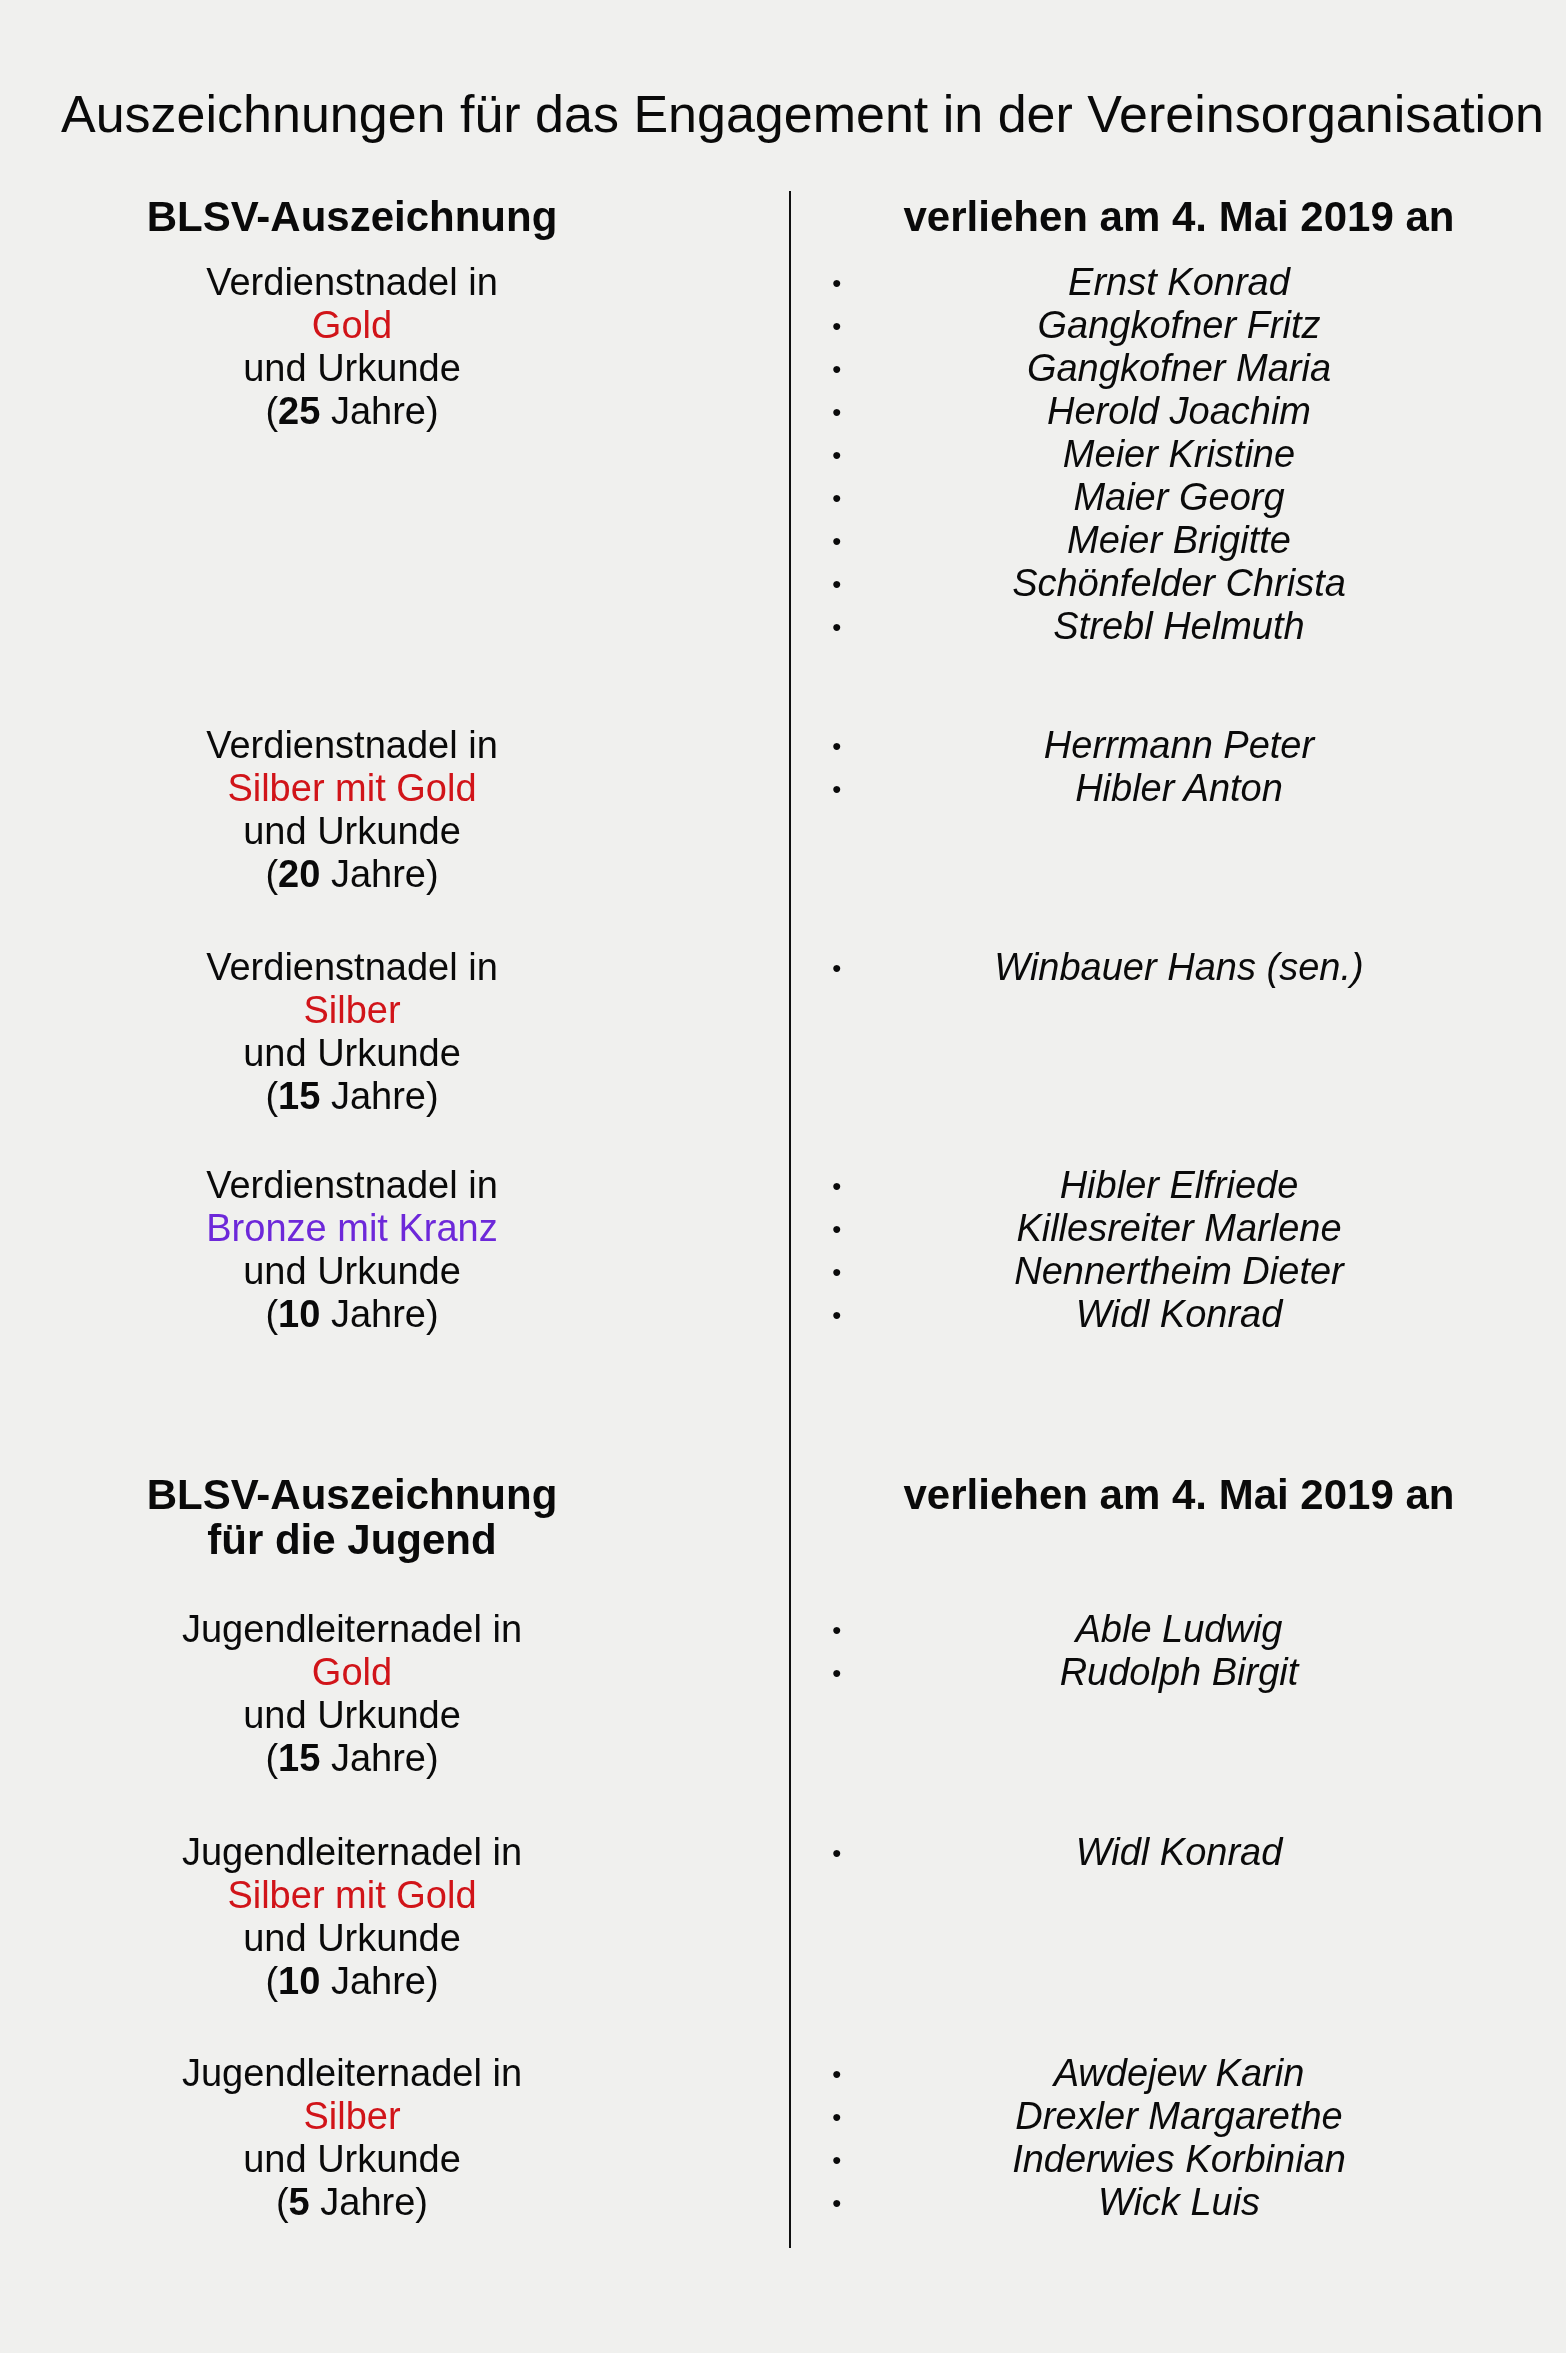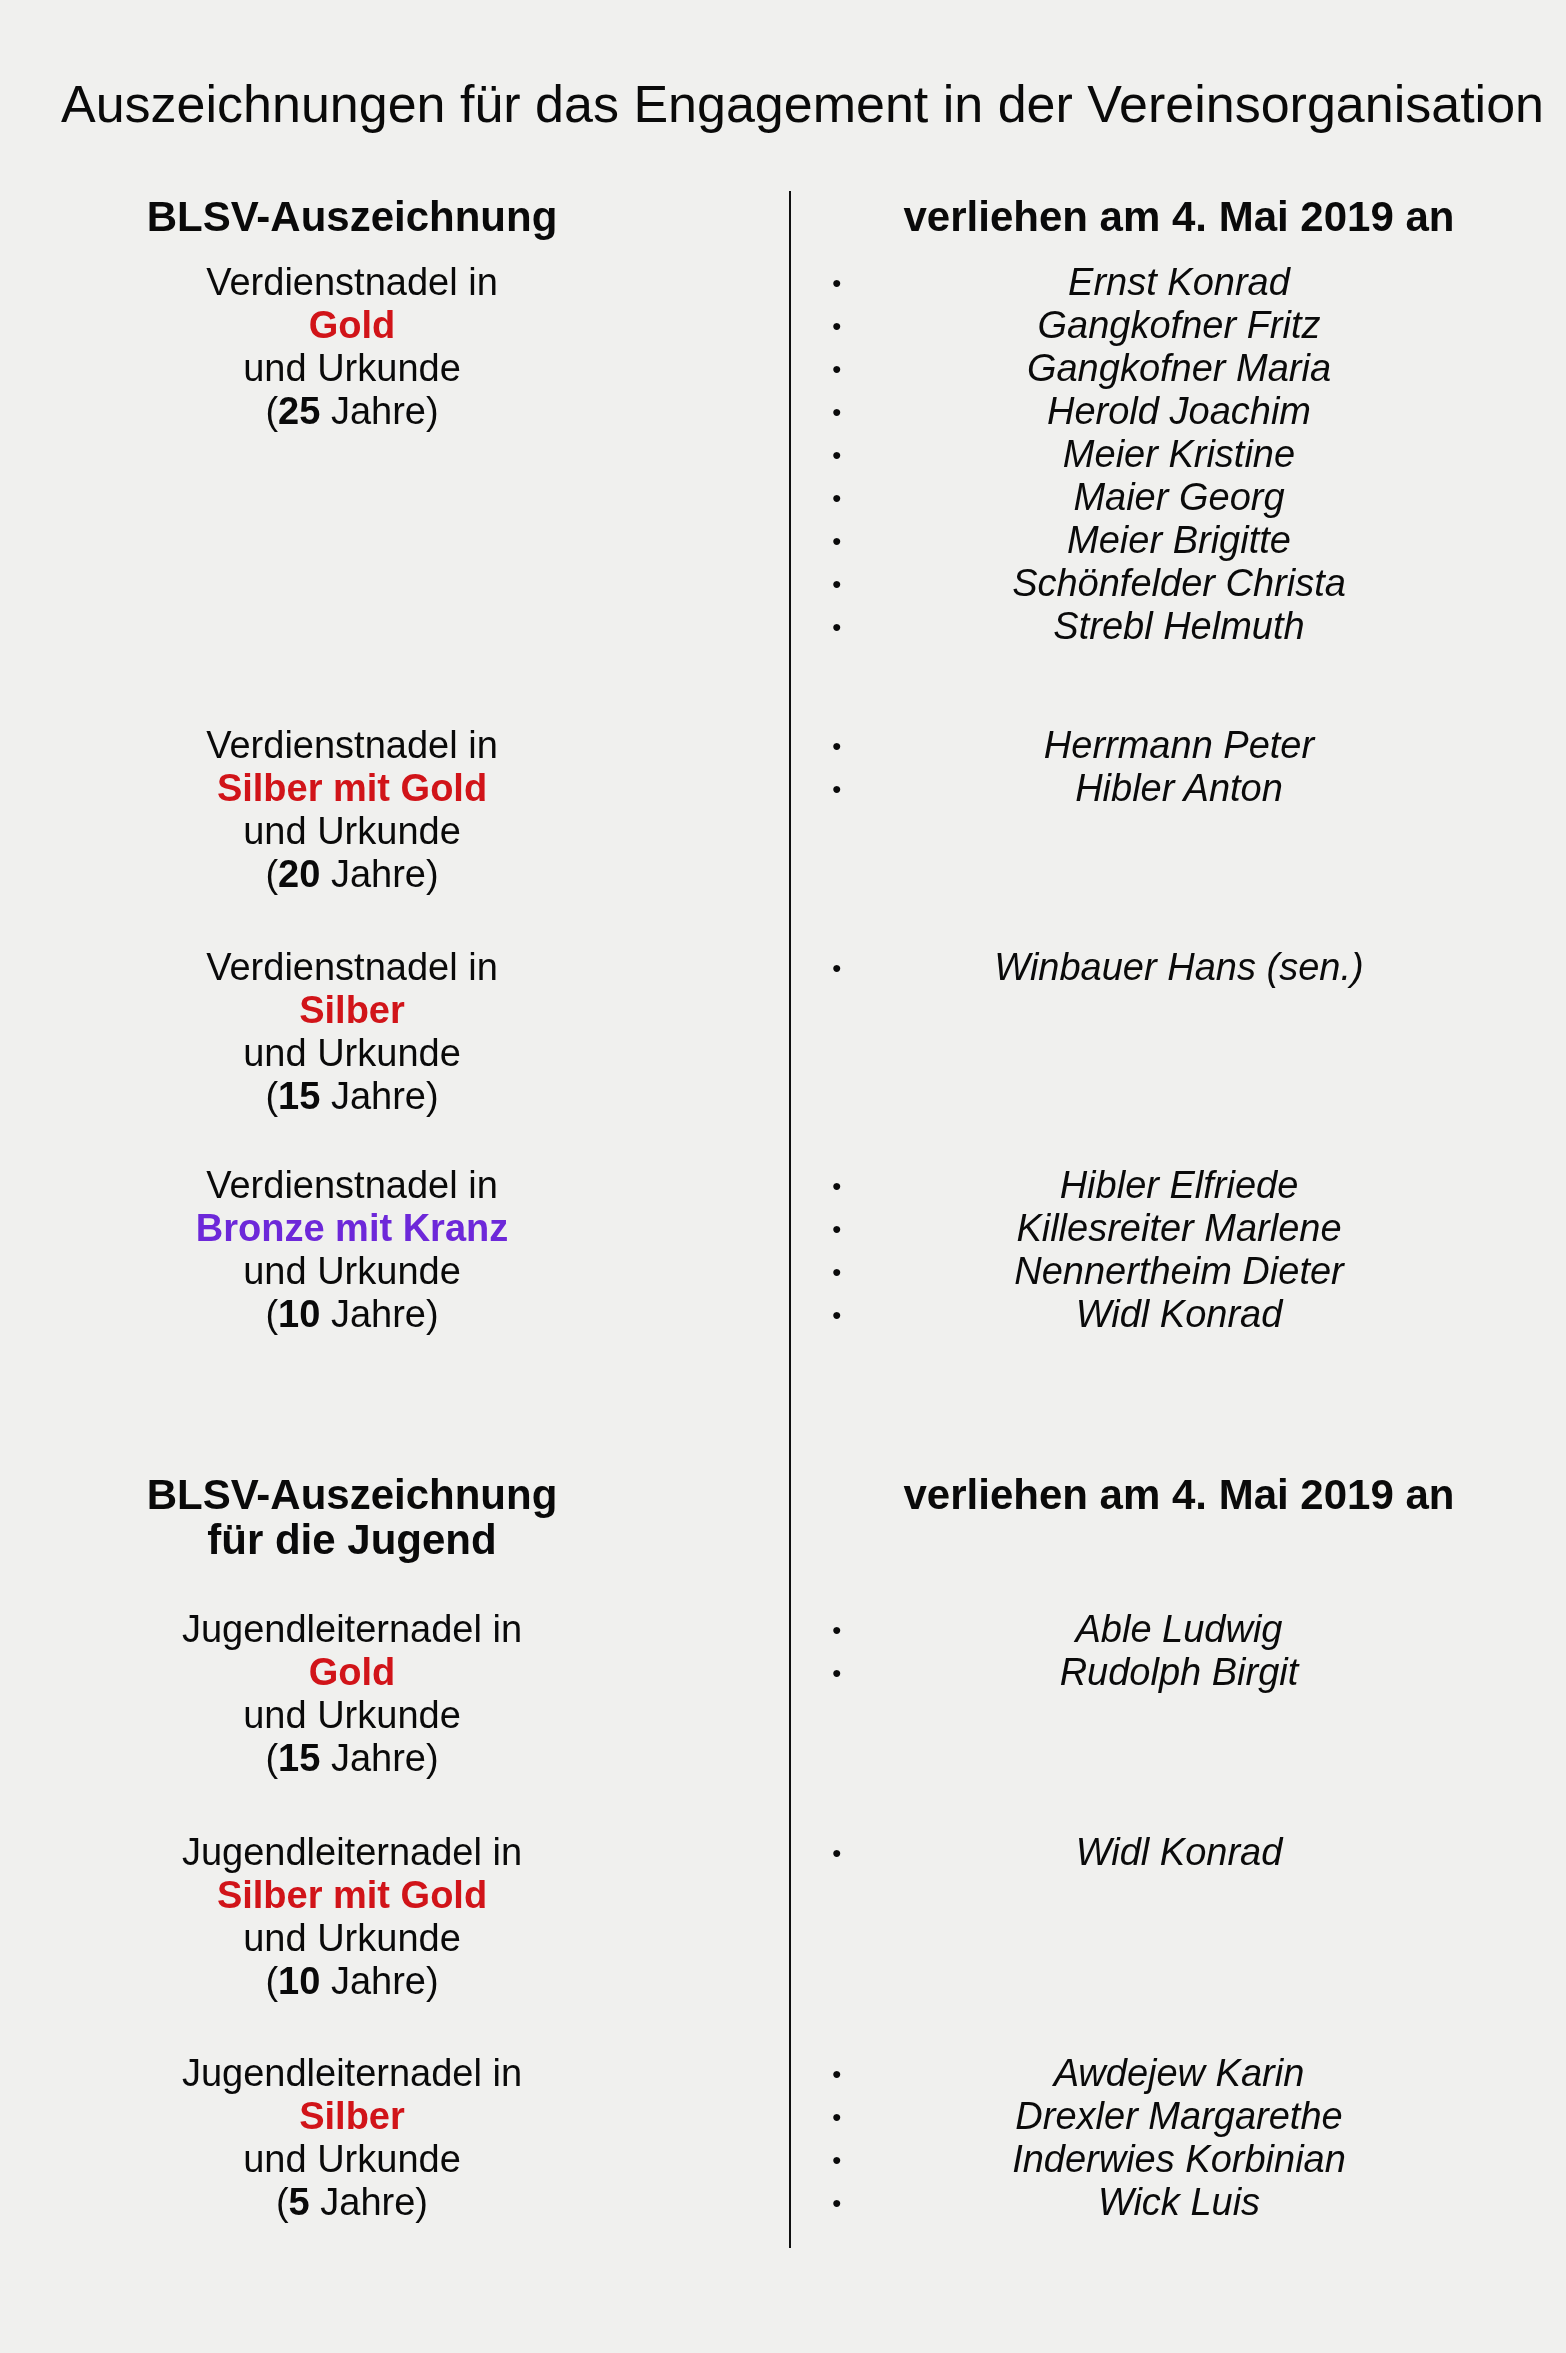--- a/index.html
+++ b/index.html
@@ -8,21 +8,21 @@
     width: 1567px;
     height: 2354px;
     background: #f0f0ee;
     color: #0a0a0a;
     font-family: "Liberation Sans", sans-serif;
     overflow: hidden;
   }
   .title {
     position: absolute;
     left: 61px;
-    top: 74px;
+    top: 84px;
     font-size: 52px;
     line-height: 60px;
     white-space: nowrap;
     font-weight: 400;
   }
   .content {
     position: absolute;
     left: 0;
     top: 0;
     width: 100%;
@@ -52,21 +52,21 @@
     line-height: 45px;
     font-weight: 700;
     white-space: nowrap;
   }
   .cell-right .heading { padding-left: 41px; }
   .lbl {
     font-size: 38px;
     line-height: 43px;
     white-space: nowrap;
   }
-  .lbl.award { font-weight: 700; }
+  .lbl.award { font-weight: 400; }
   .b { font-weight: 700; }
   ul.names {
     list-style: none;
     margin: 0;
     padding: 0;
   }
   ul.names li {
     position: relative;
     padding-left: 41px;
     font-size: 38px;

